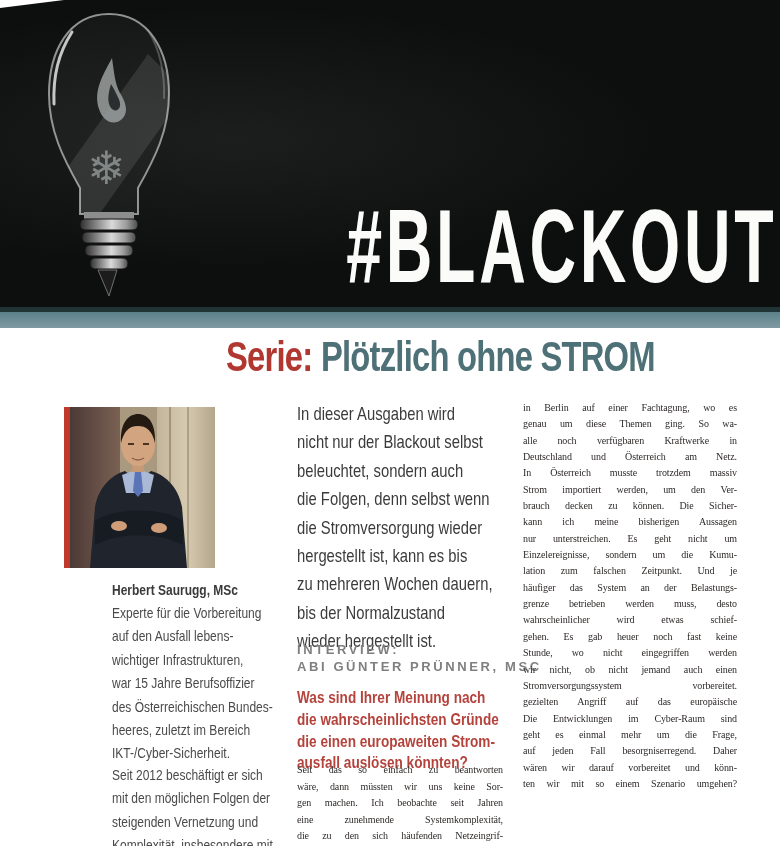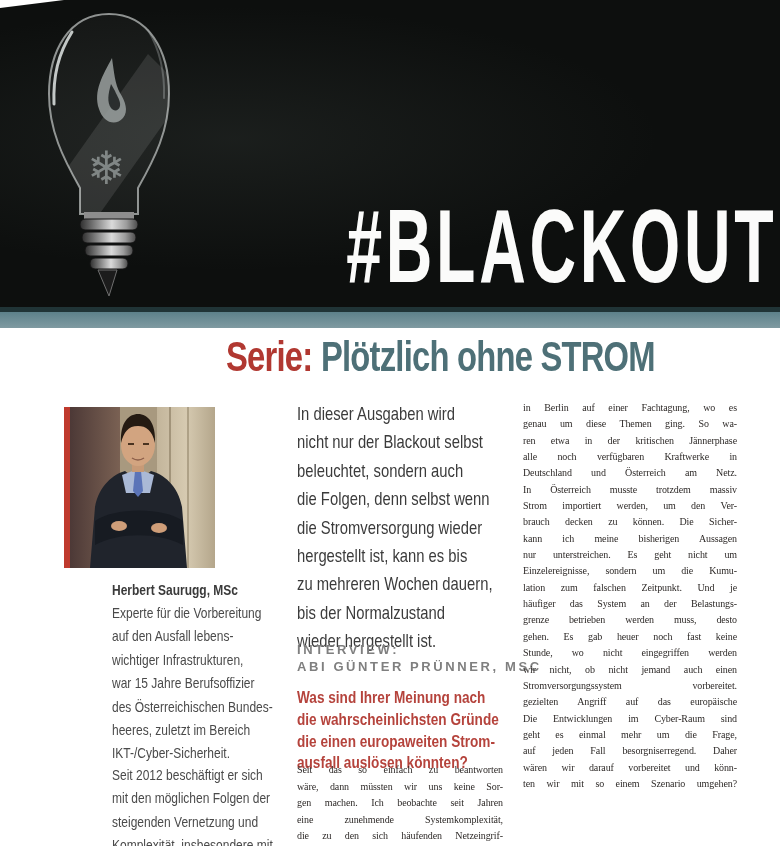--- a/index.html
+++ b/index.html
@@ -172,32 +172,32 @@
       <div class="line">Seit das so einfach zu beantworten</div>
       <div class="line">wäre, dann müssten wir uns keine Sor-</div>
       <div class="line">gen machen. Ich beobachte seit Jahren</div>
       <div class="line">eine zunehmende Systemkomplexität,</div>
       <div class="line">die zu den sich häufenden Netzeingrif-</div>
     </div>
 
   <div class="abs serif answer2">
       <div class="line">in Berlin auf einer Fachtagung, wo es</div>
       <div class="line">genau um diese Themen ging. So wa-</div>
-      <div class="line">ren etwa in der kritischen Jännerphase</div>
       <div class="line">alle noch verfügbaren Kraftwerke in</div>
       <div class="line">Deutschland und Österreich am Netz.</div>
       <div class="line">In Österreich musste trotzdem massiv</div>
       <div class="line">Strom importiert werden, um den Ver-</div>
       <div class="line">brauch decken zu können. Die Sicher-</div>
       <div class="line">kann ich meine bisherigen Aussagen</div>
       <div class="line">nur unterstreichen. Es geht nicht um</div>
       <div class="line">Einzelereignisse, sondern um die Kumu-</div>
       <div class="line">lation zum falschen Zeitpunkt. Und je</div>
       <div class="line">häufiger das System an der Belastungs-</div>
       <div class="line">grenze betrieben werden muss, desto</div>
+      <div class="line">wahrscheinlicher wird etwas schief-</div>
       <div class="line">gehen. Es gab heuer noch fast keine</div>
       <div class="line">Stunde, wo nicht eingegriffen werden</div>
       <div class="line">wir nicht, ob nicht jemand auch einen</div>
       <div class="line">Stromversorgungssystem vorbereitet.</div>
       <div class="line">gezielten Angriff auf das europäische</div>
       <div class="line">Die Entwicklungen im Cyber-Raum sind</div>
       <div class="line">geht es einmal mehr um die Frage,</div>
       <div class="line">auf jeden Fall besorgniserregend. Daher</div>
       <div class="line">wären wir darauf vorbereitet und könn-</div>
       <div class="line">ten wir mit so einem Szenario umgehen?</div>

